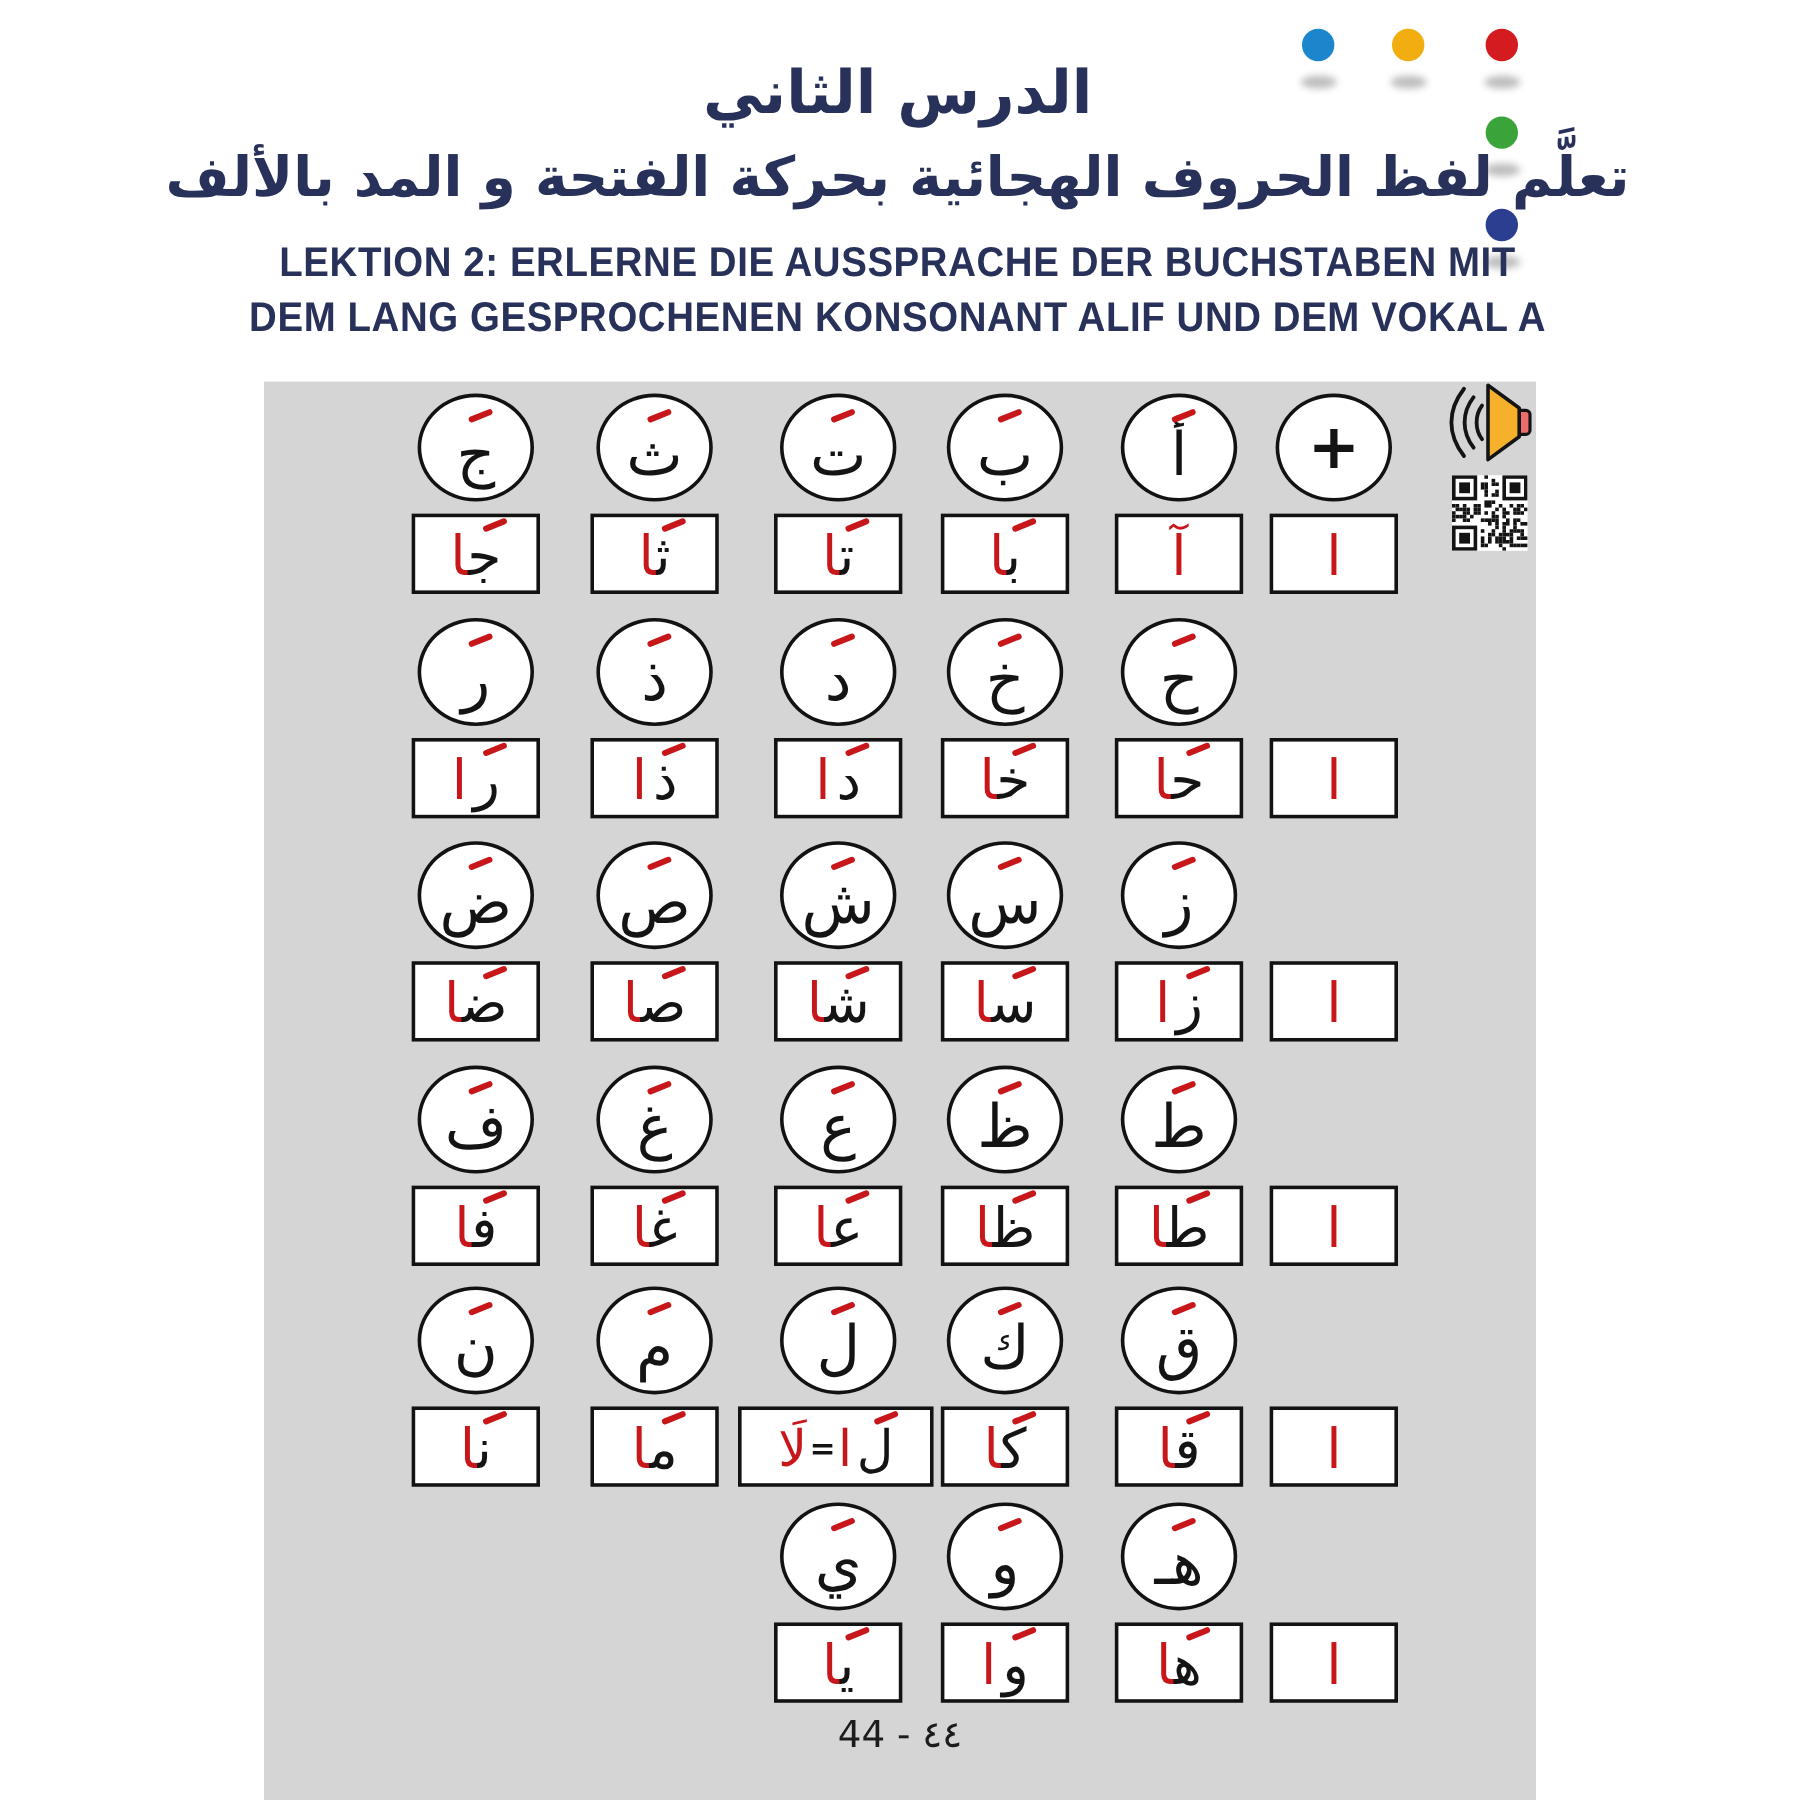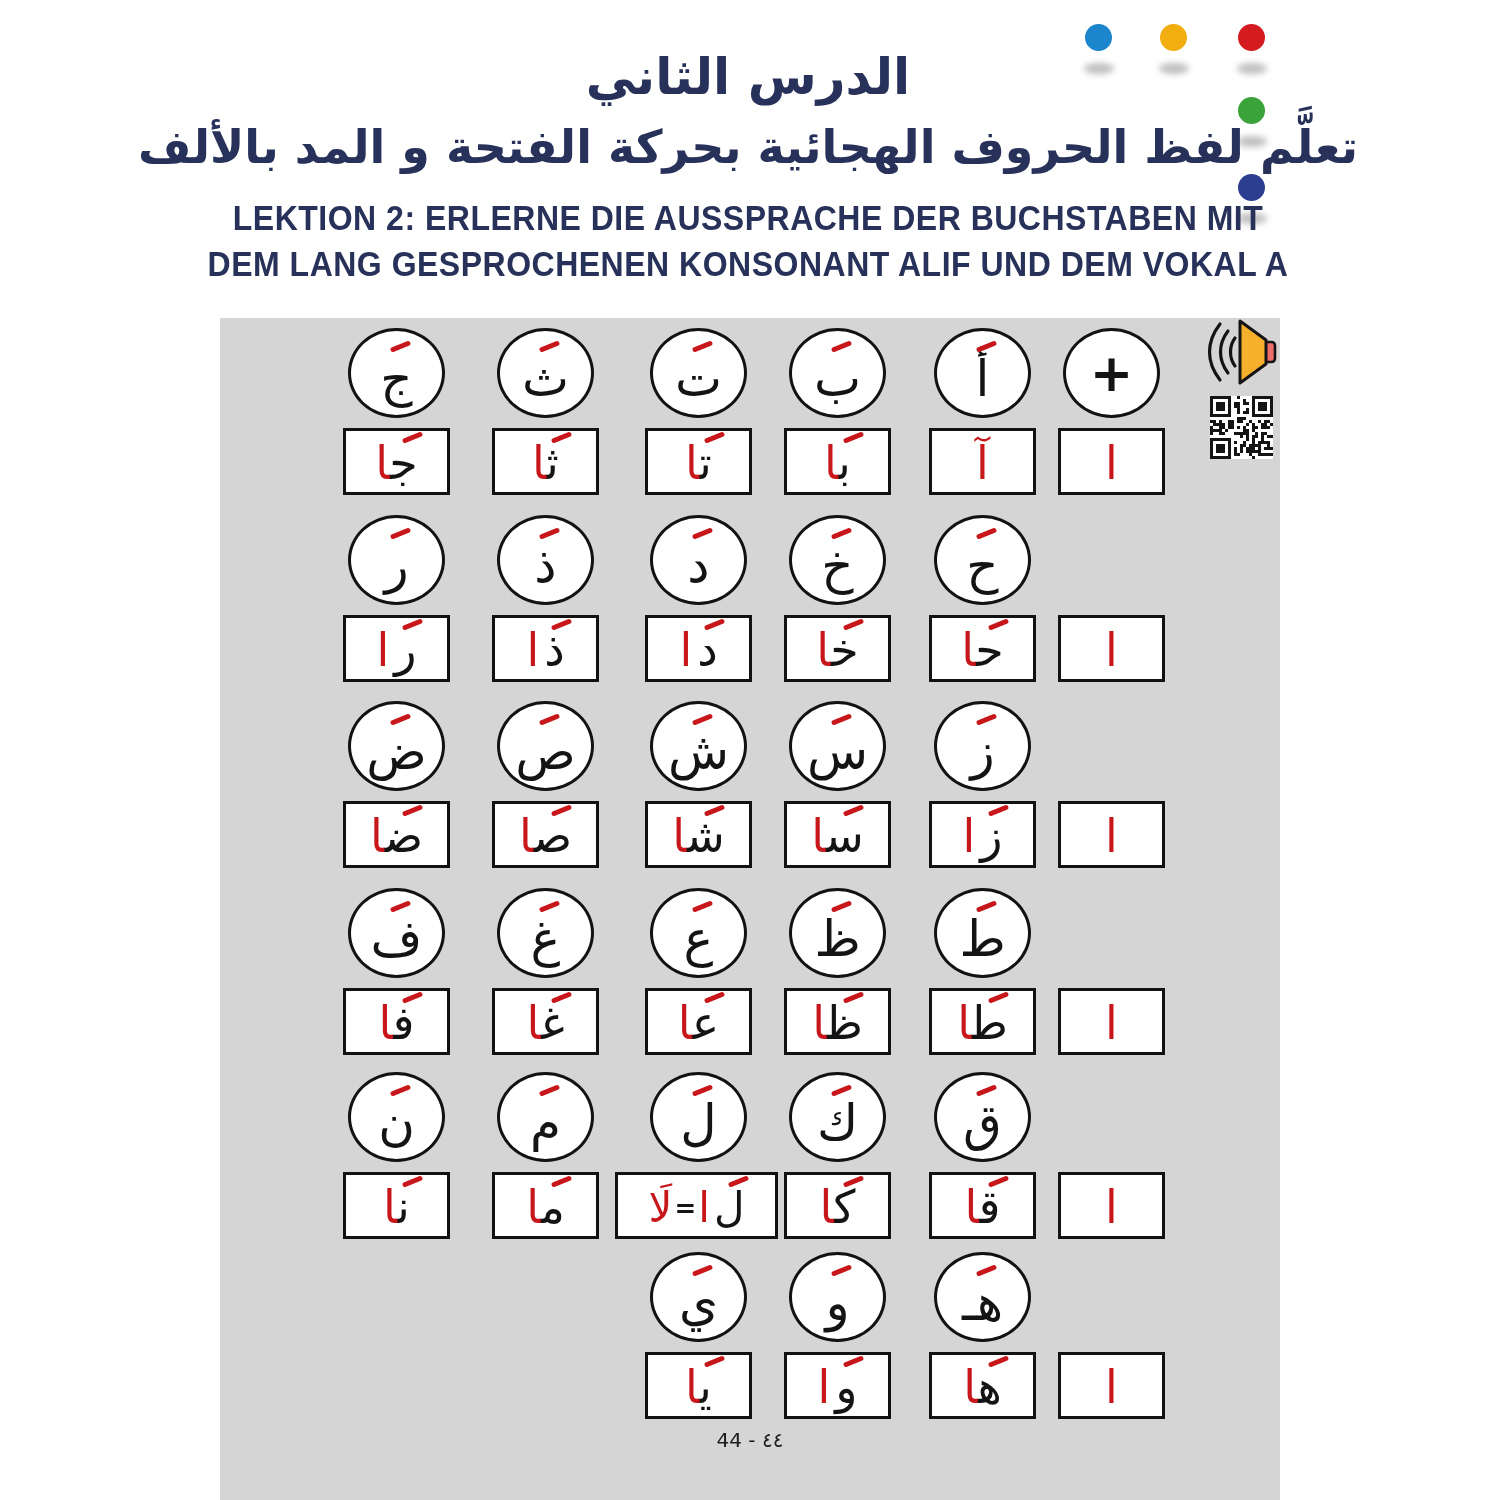--- a/index.html
+++ b/index.html
@@ -34,21 +34,21 @@
   .black{color:#141414;}
   .red{color:var(--red);}
   .fatha{position:absolute;width:21px;height:5px;border-radius:3px;background:var(--red);
          transform:rotate(-22deg);}
   .circle .fatha{top:13px;left:39px;}
   .box .fatha{top:4px;right:24px;left:auto;}
   .eq{font-size:26px;font-weight:bold;color:#141414;margin:0 2px 10px 2px;}
   .lam-part{font-size:42px;line-height:50px;}
   
   #pagenum{position:absolute;left:220px;top:1428px;width:1060px;text-align:center;
-           font-size:20px;color:#1c1c1c;letter-spacing:1px;}
+           font-size:31px;color:#1c1c1c;letter-spacing:1px;}
   
   #speaker{position:absolute;left:1202px;top:318px;}
   #qr{position:absolute;left:1210px;top:396px;width:63px;height:63px;background:#fff;}
 </style>
 </head>
 <body>
 
 <div id="canvas" style="--red: #c8171b; --navy: #273159; --panel: #d5d5d5;">
 
   <div id="dots">

